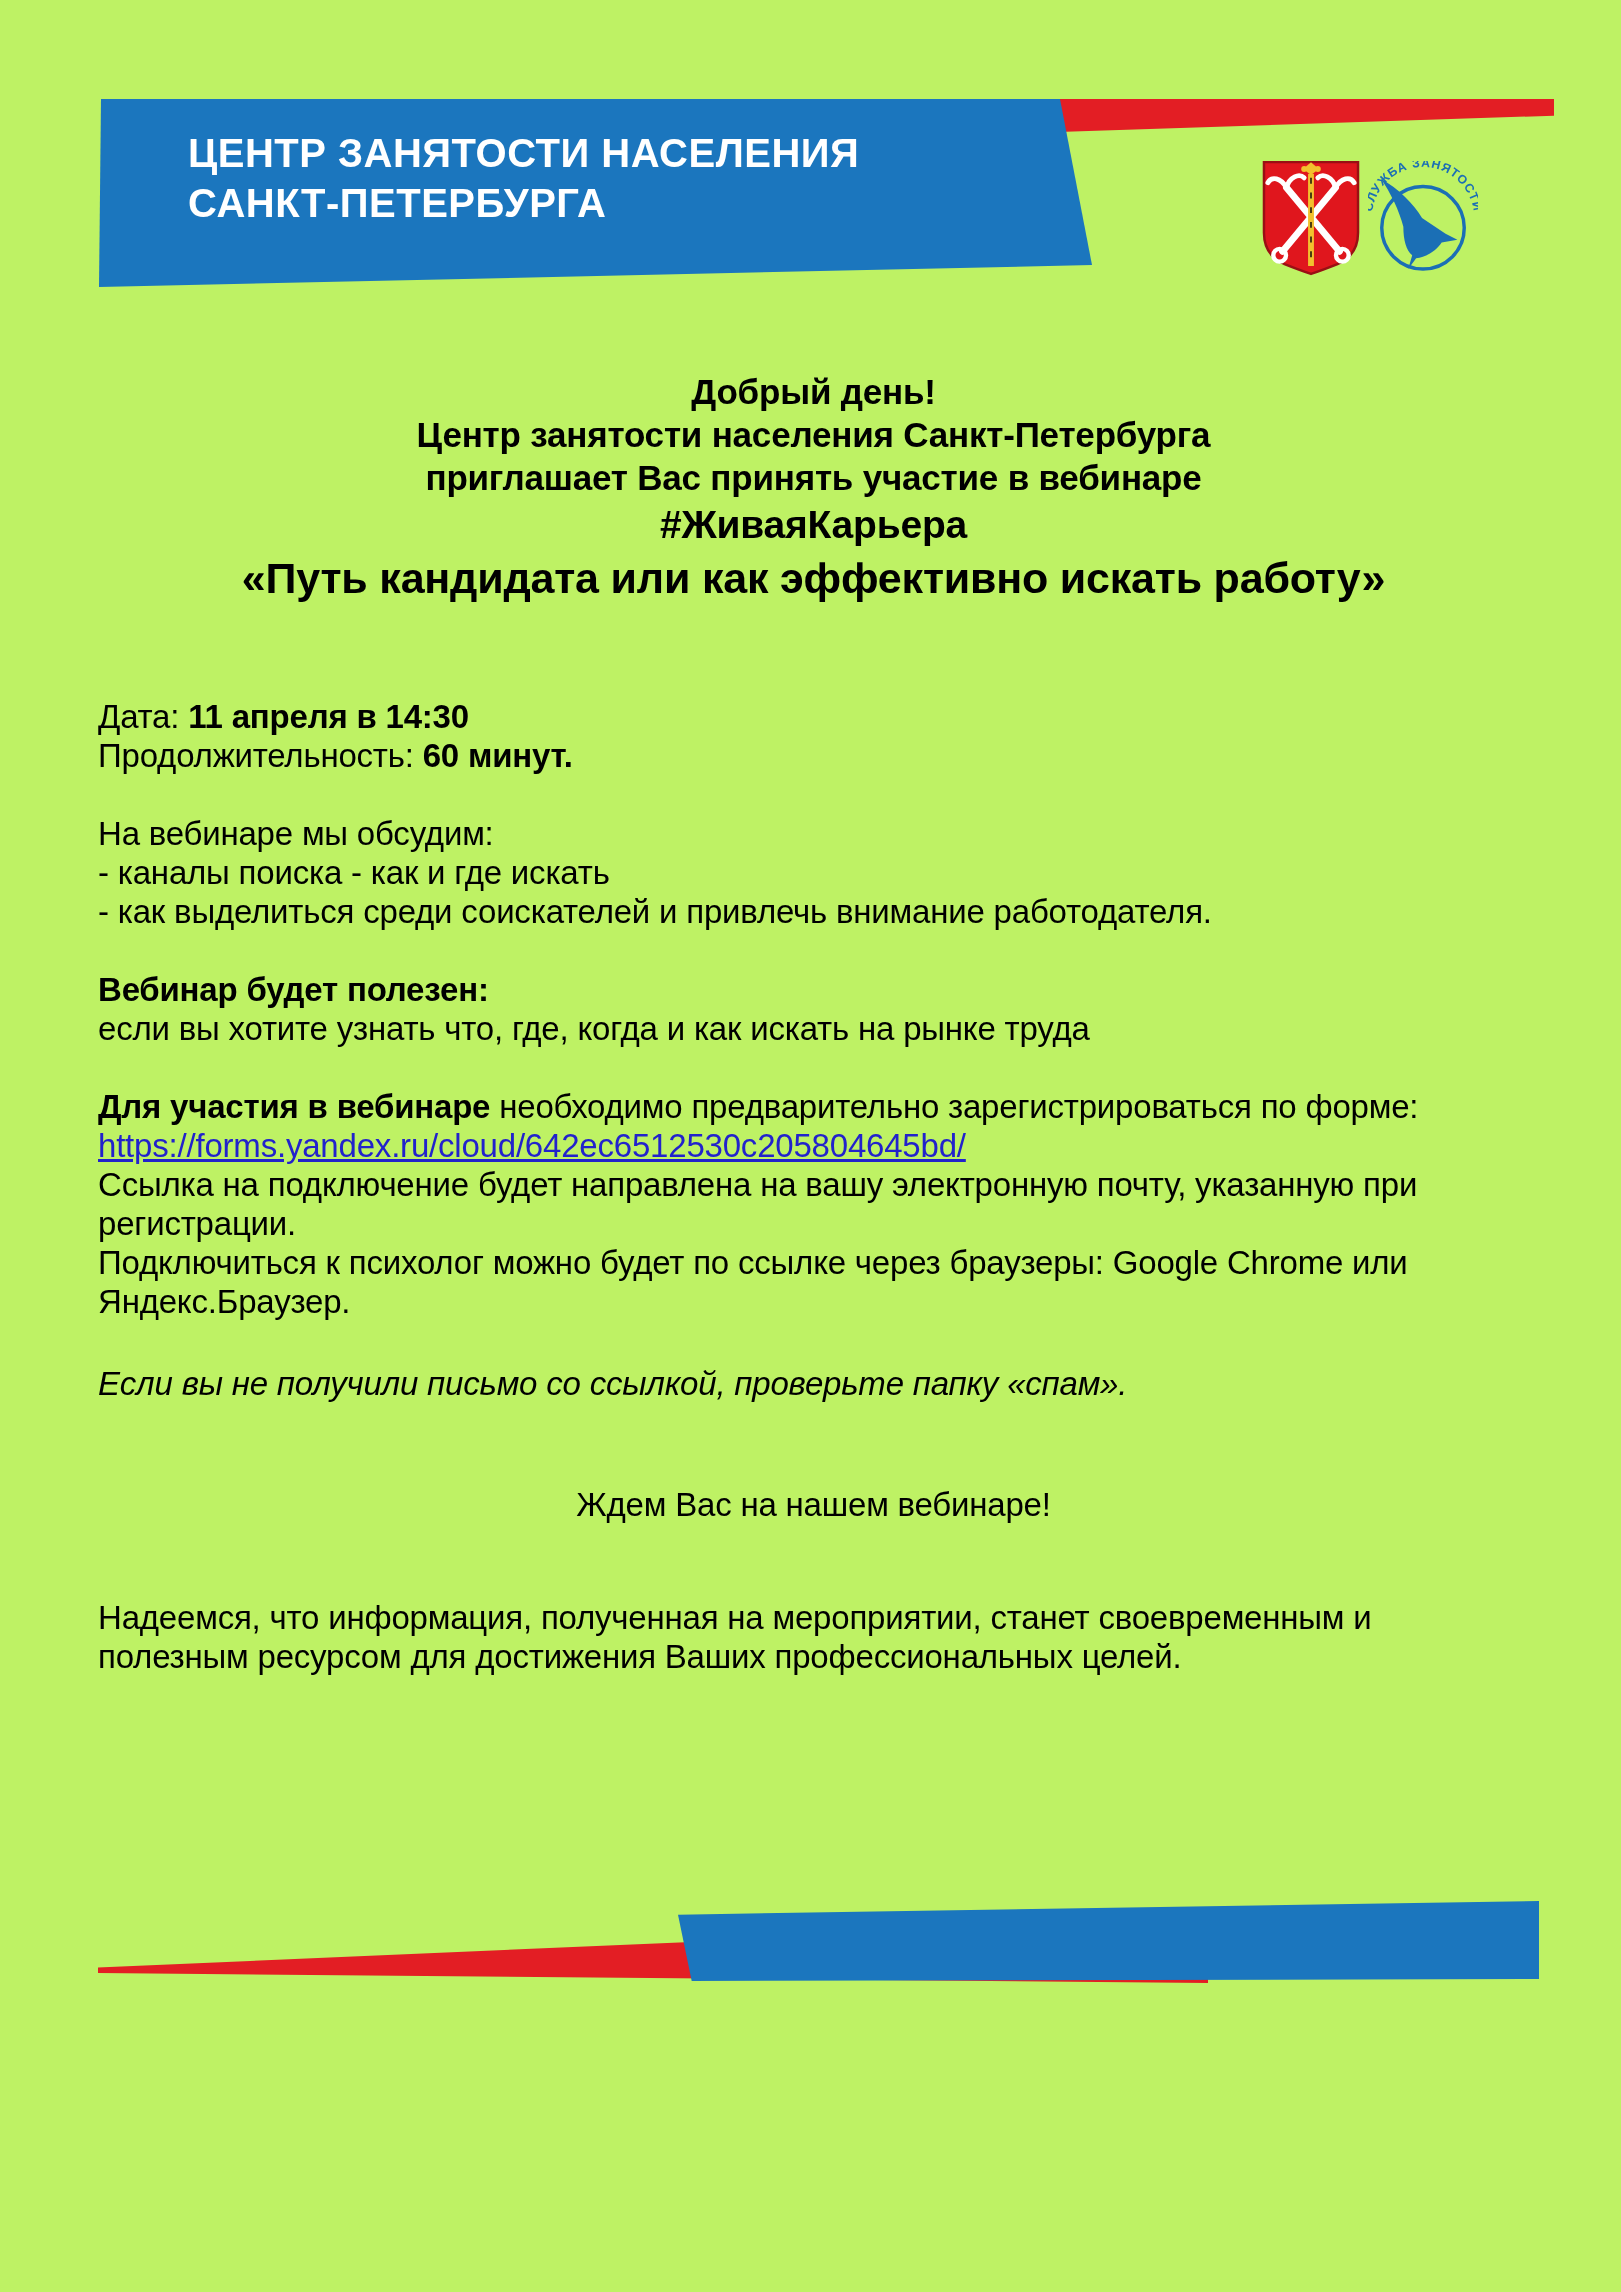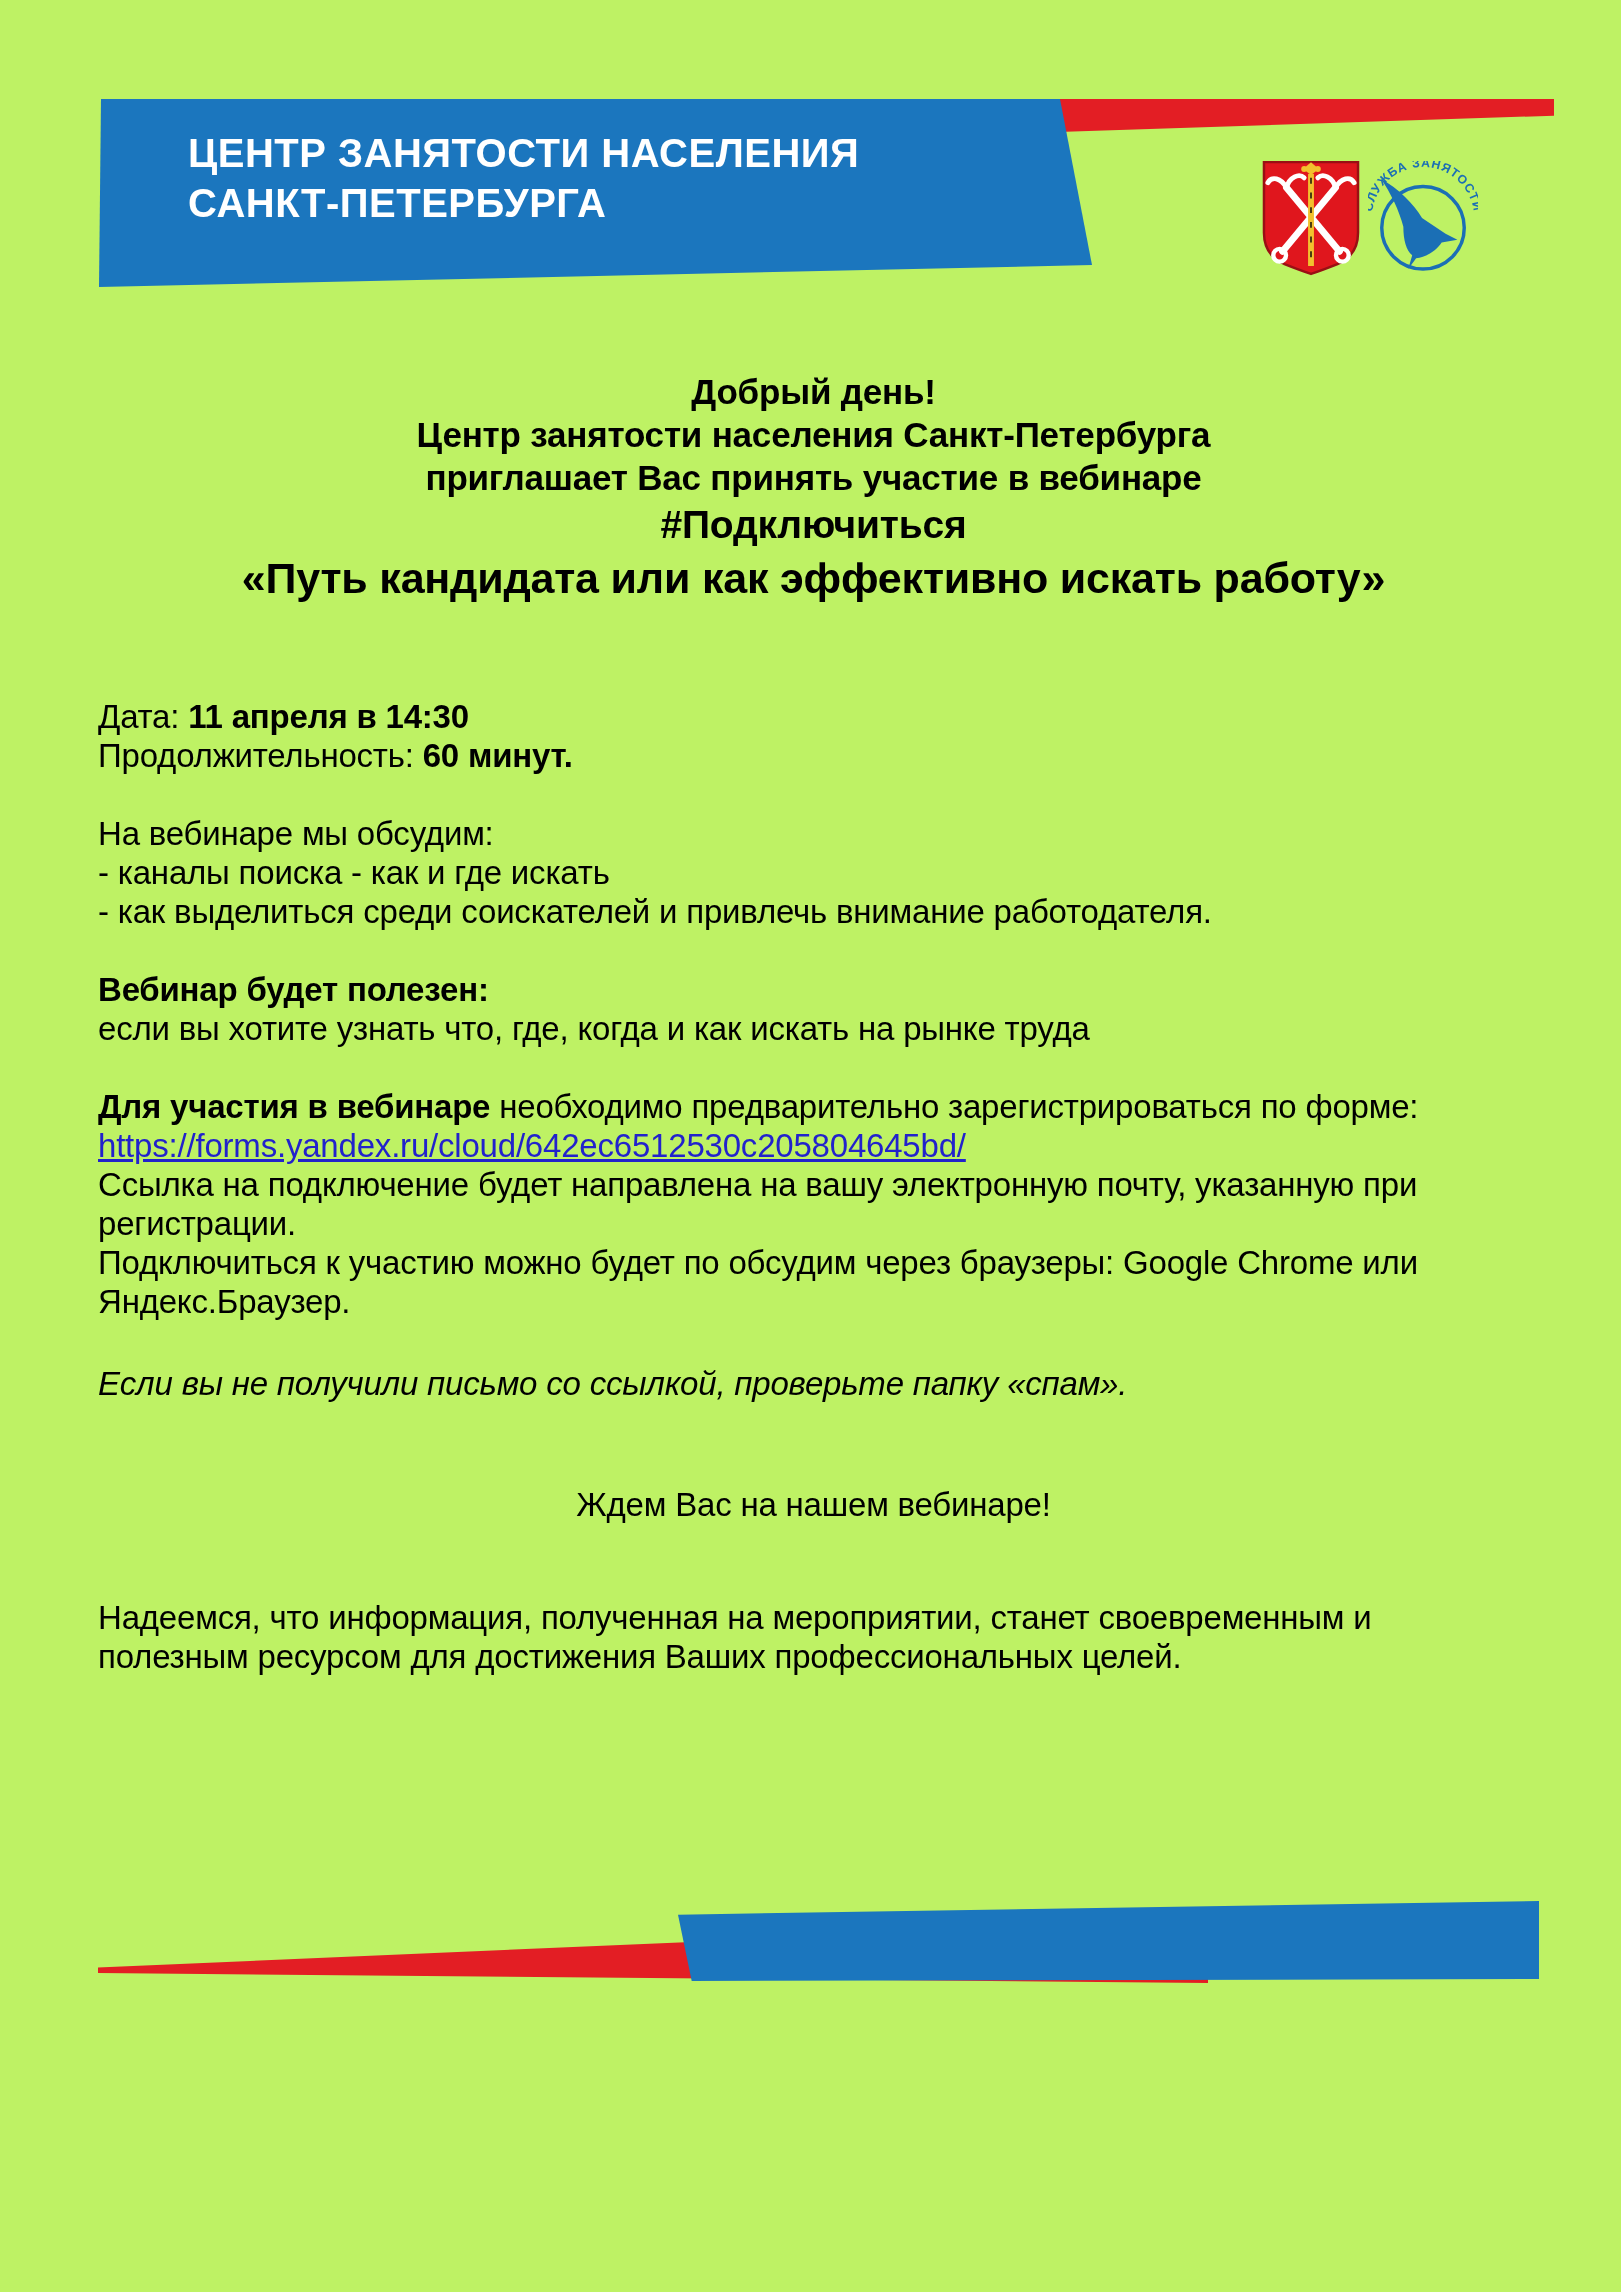--- a/index.html
+++ b/index.html
@@ -110,21 +110,21 @@
       </text>
     </svg>
   </div>
 
   <div class="content">
 
     <div class="intro">
       <div class="l">Добрый день!</div>
       <div class="l">Центр занятости населения Санкт-Петербурга</div>
       <div class="l">приглашает Вас принять участие в вебинаре</div>
-      <div class="tag">#Подключиться</div>
+      <div class="tag">#ЖиваяКарьера</div>
       <div class="big">«Путь кандидата или как эффективно искать работу»</div>
     </div>
 
     <div class="details">
       <div><span>Дата: </span><b>11 апреля в 14:30</b></div>
       <div><span>Продолжительность: </span><b>60 минут.</b></div>
     </div>
 
     <div class="agenda">
       <div>На вебинаре мы обсудим:</div>
@@ -135,21 +135,21 @@
 
     <div class="useful">
       <div><b>Вебинар будет полезен:</b></div>
       <div>если вы хотите узнать что, где, когда и как искать на рынке труда</div>
     </div>
 
     <div class="registration">
       <div><b>Для участия в вебинаре</b><span> необходимо предварительно зарегистрироваться по форме:</span></div>
       <div><a class="reg-link" href="#">https://forms.yandex.ru/cloud/642ec6512530c205804645bd/</a></div>
       <div>Ссылка на подключение будет направлена на вашу электронную почту, указанную при регистрации.</div>
-      <div>Подключиться к участию можно будет по обсудим через браузеры: Google Chrome или Яндекс.Браузер.</div>
+      <div>Подключиться к психолог можно будет по ссылке через браузеры: Google Chrome или Яндекс.Браузер.</div>
     </div>
 
     <div class="spam">Если вы не получили письмо со ссылкой, проверьте папку «спам».</div>
 
     <div class="closing">Ждем Вас на нашем вебинаре!</div>
 
     <div class="outro">Надеемся, что информация, полученная на мероприятии, станет своевременным и полезным ресурсом для достижения Ваших профессиональных целей.</div>
 
   </div>
 

